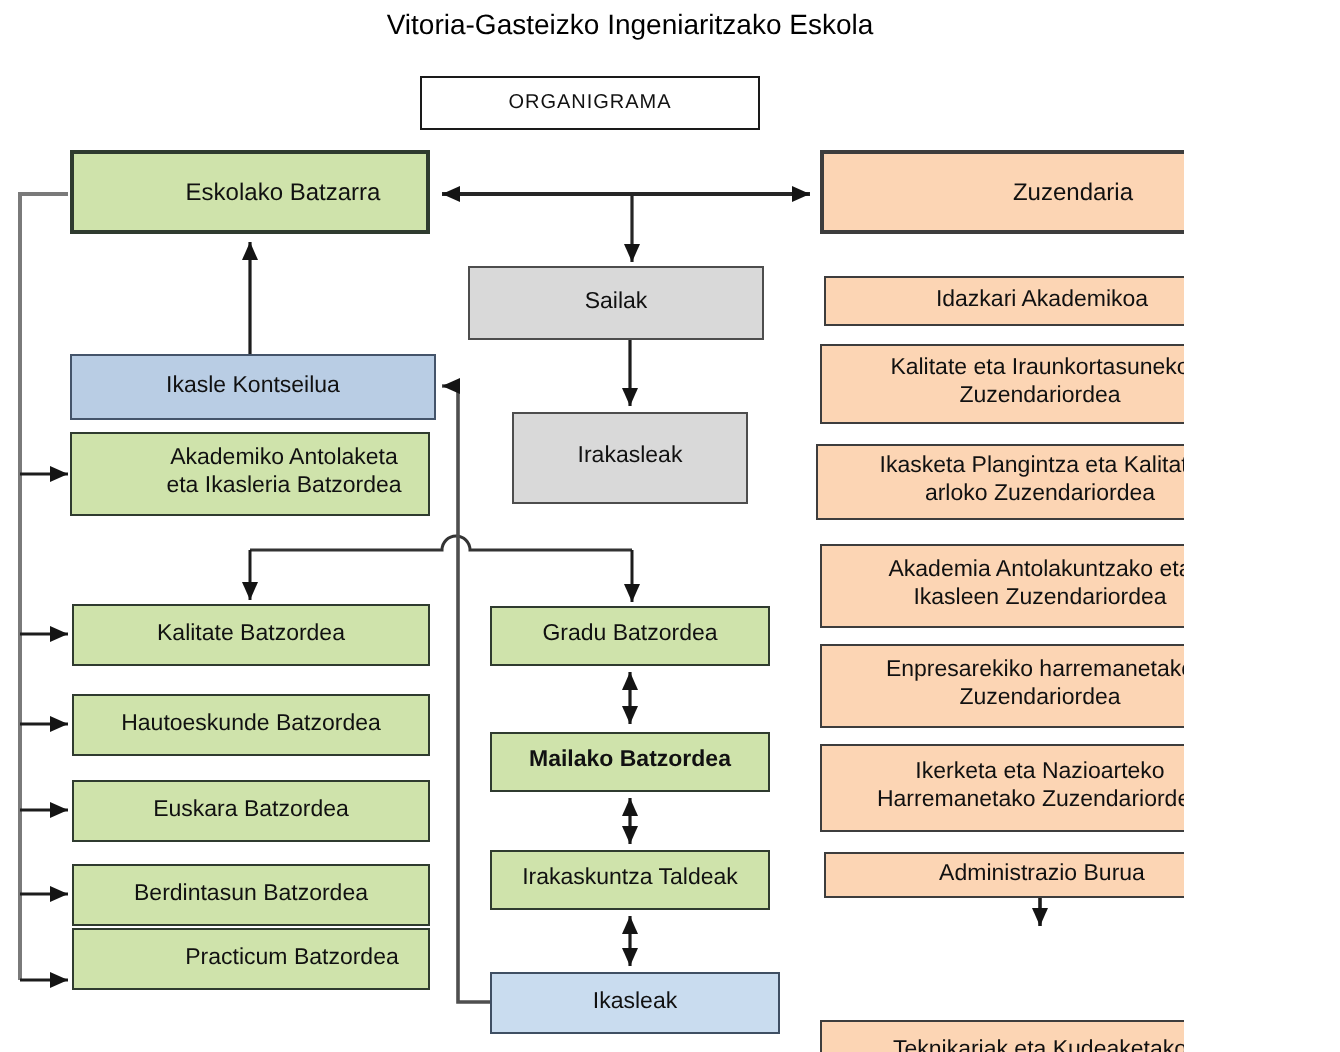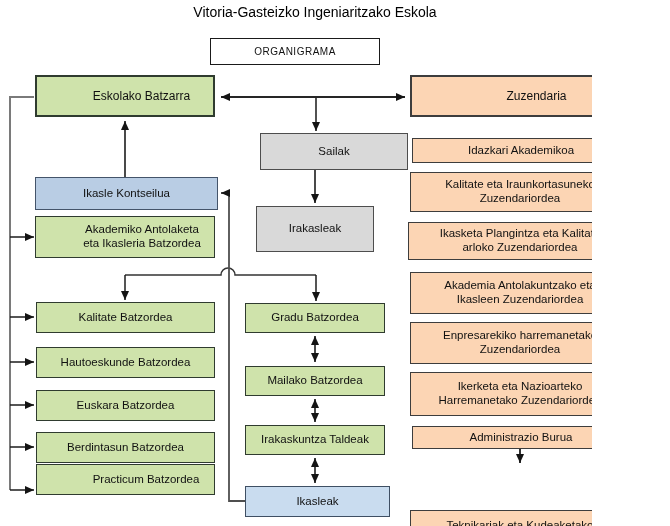--- a/index.html
+++ b/index.html
@@ -22,31 +22,31 @@
   .green{background:#cfe3ab;border-color:#2f3b2f;}
   .blue{background:#b9cde4;border-color:#44546a;}
   .blue2{background:#c9dcef;border-color:#3f4f63;}
   .gray{background:#d9d9d9;border-color:#4d4d4d;}
   .orange{background:#fcd5b4;border-color:#3d3d3d;}
 
   
   #banner{left:210px;top:38px;width:170px;height:27px;}
   #eskolako{left:35px;top:75px;width:180px;height:42px;}
   #zuzendaria{left:410px;top:75px;width:220px;height:42px;}
-  #sailak{left:260px;top:133px;width:148px;height:37px;}
+  #sailak{left:234px;top:133px;width:148px;height:37px;}
   #irakasleak{left:256px;top:206px;width:118px;height:46px;}
   #ikasle-kontseilua{left:35px;top:177px;width:183px;height:33px;}
   #akademiko{left:35px;top:216px;width:180px;height:42px;padding-left:37px;}
   #kalitate{left:36px;top:302px;width:179px;height:31px;}
   #hautoeskunde{left:36px;top:347px;width:179px;height:31px;}
   #euskara{left:36px;top:390px;width:179px;height:31px;}
   #berdintasun{left:36px;top:432px;width:179px;height:31px;}
   #practicum{left:36px;top:464px;width:179px;height:31px;padding-left:44px;}
   #gradu{left:245px;top:303px;width:140px;height:30px;}
-  #mailako{left:245px;top:366px;width:140px;height:30px;}
+  #mailako{left:245px;top:366px;width:140px;height:30px;font-weight:bold;}
   #irakaskuntza{left:245px;top:425px;width:140px;height:30px;}
   #ikasleak{left:245px;top:486px;width:145px;height:31px;}
   #idazkari{left:412px;top:138px;width:218px;height:25px;}
   #kalitate-z{left:410px;top:172px;width:220px;height:40px;}
   #ikasketa-p{left:408px;top:222px;width:224px;height:38px;}
   #akademia-a{left:410px;top:272px;width:220px;height:42px;}
   #enpresarekiko{left:410px;top:322px;width:220px;height:42px;}
   #ikerketa{left:410px;top:372px;width:220px;height:44px;}
   #administrazio{left:412px;top:426px;width:218px;height:23px;}
   #teknikariak{left:410px;top:466px;width:220px;height:59px;margin-top:44px;}

